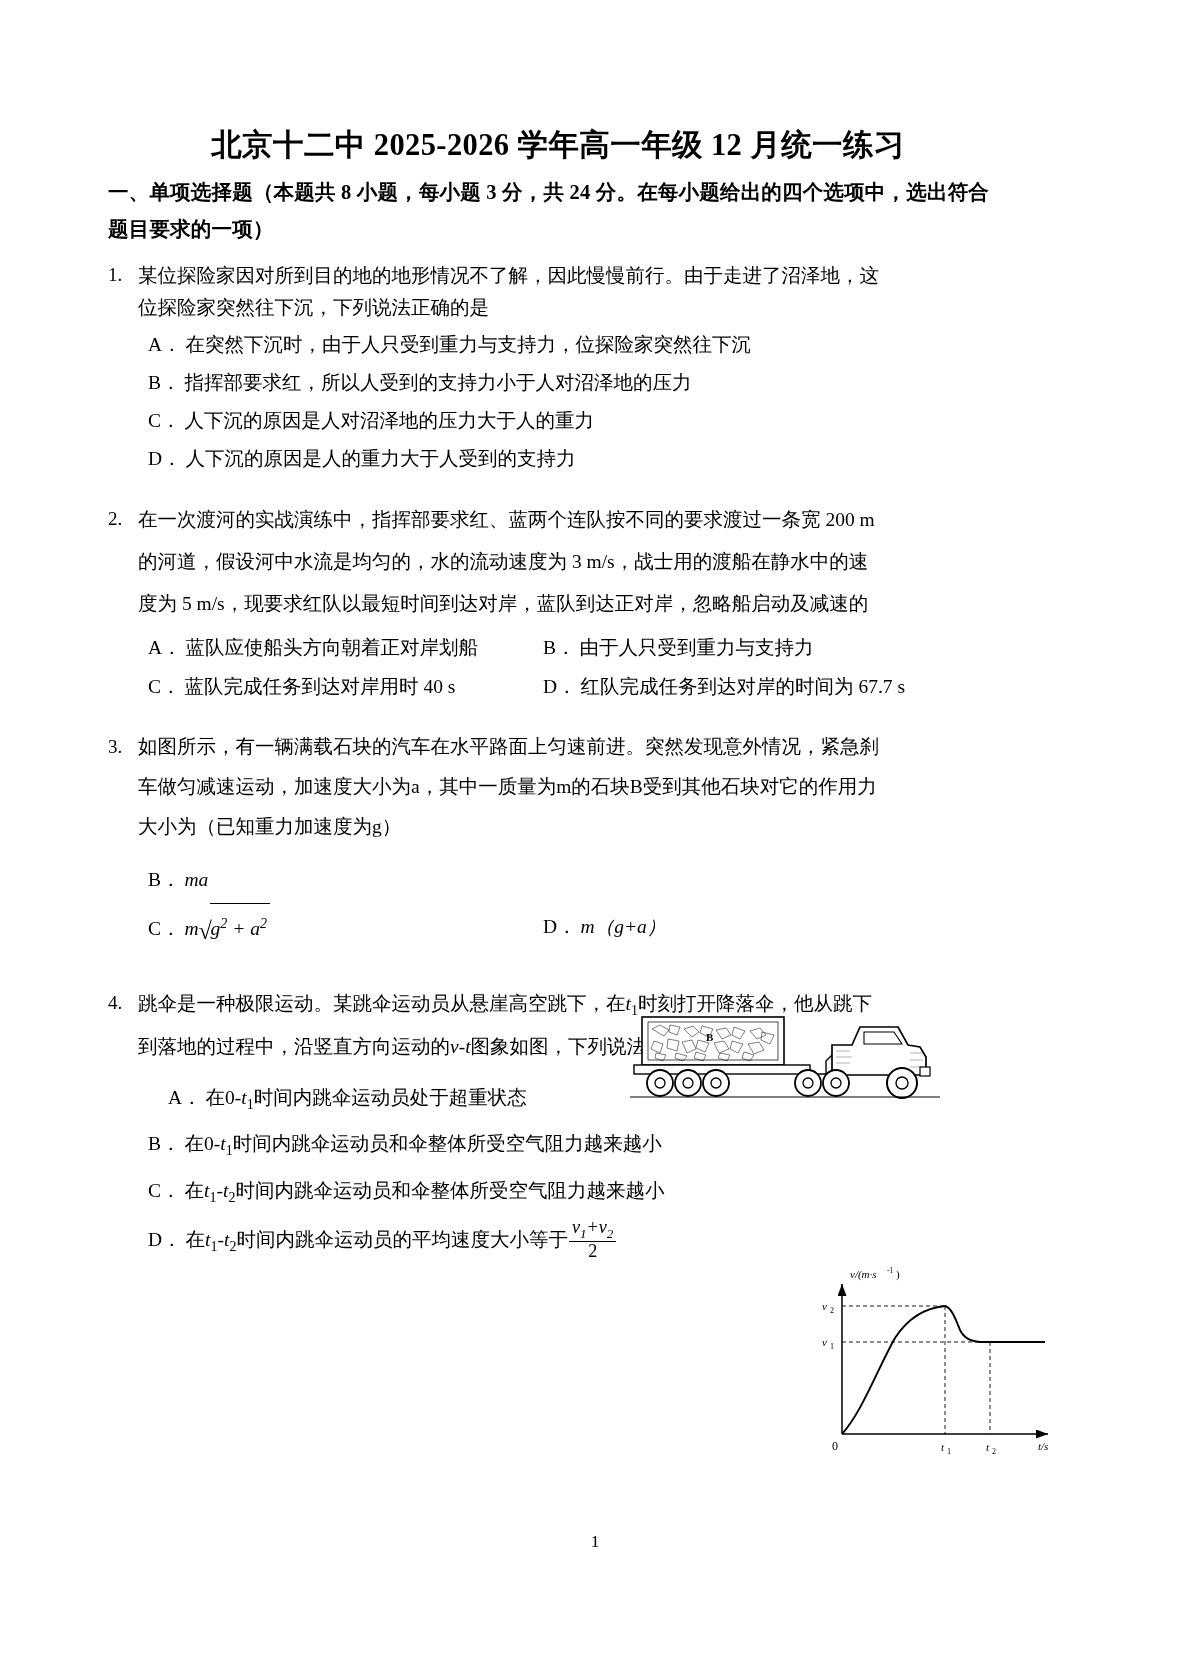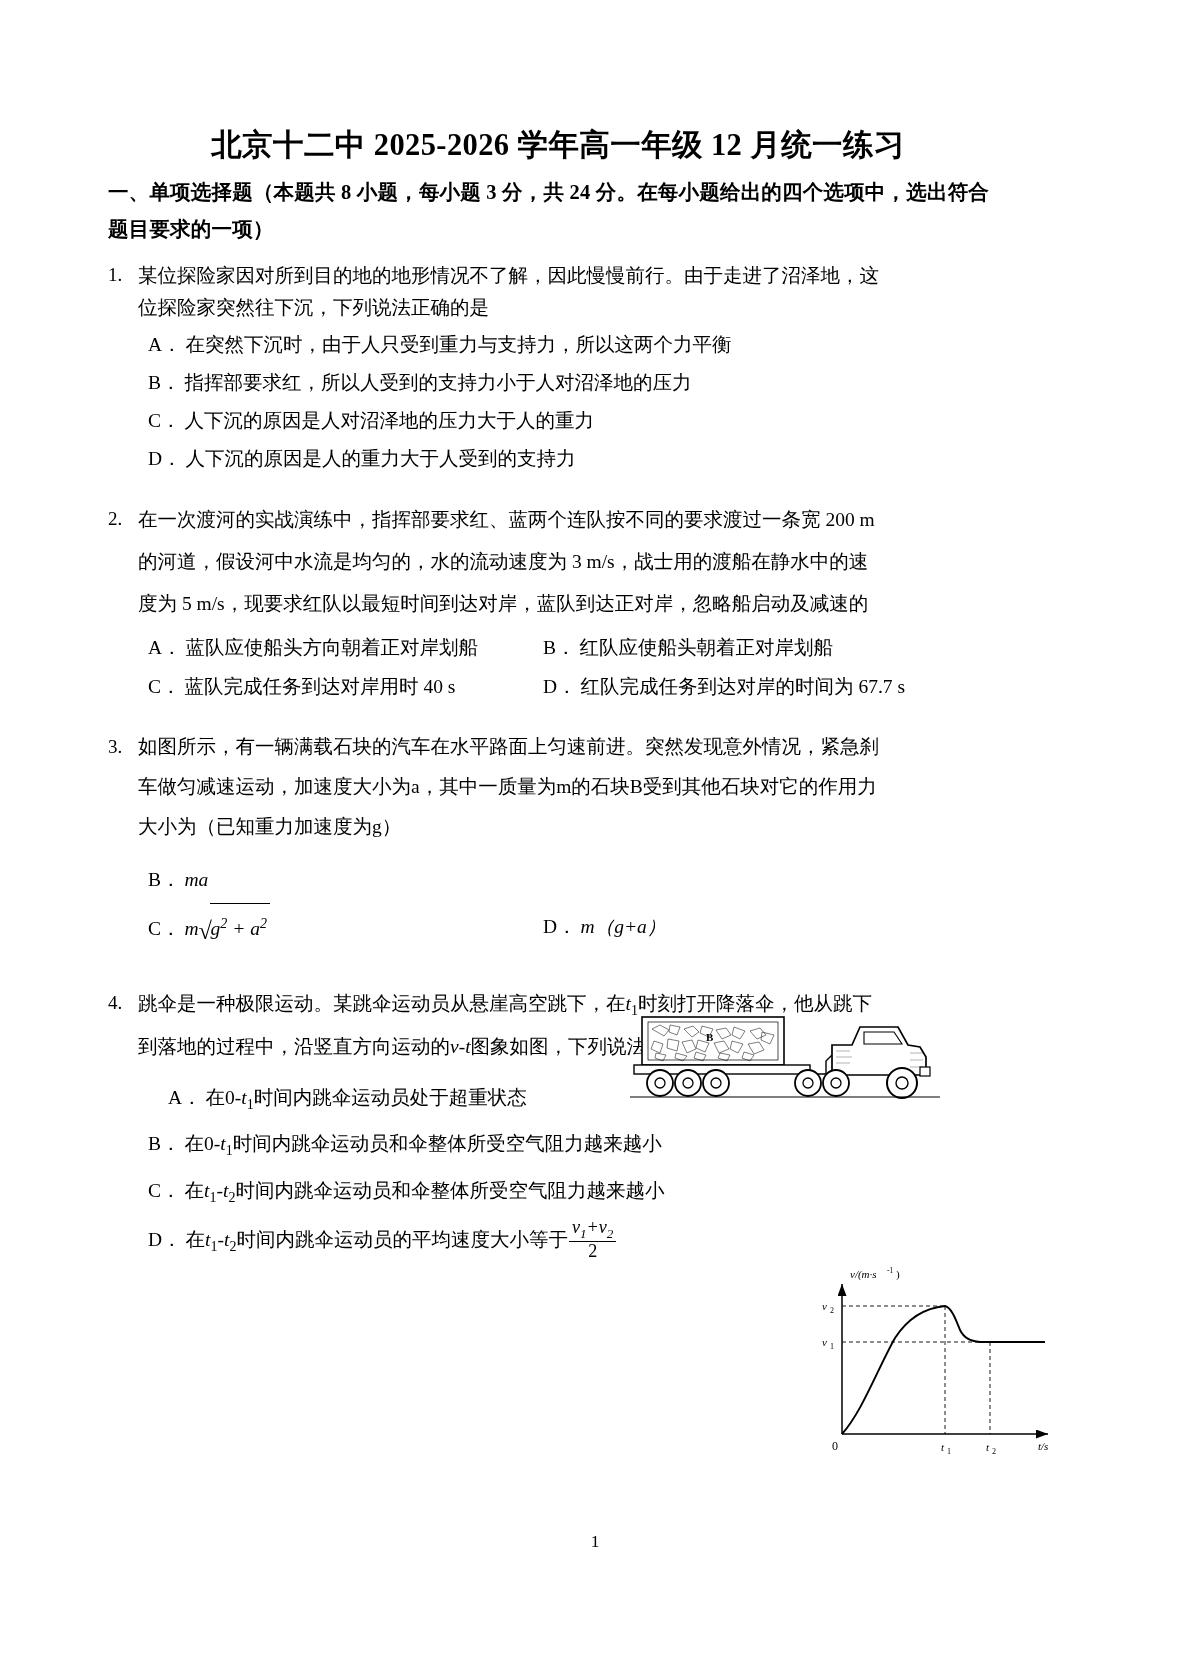--- a/index.html
+++ b/index.html
@@ -188,38 +188,38 @@
 
     <div class="section-heading">一、单项选择题（本题共 8 小题，每小题 3 分，共 24 分。在每小题给出的四个选项中，选出符合题目要求的一项）</div>
 
     <div class="question">
       <div class="q-stem">
         <span class="q-num">1.</span>
         <p>某位探险家因对所到目的地的地形情况不了解，因此慢慢前行。由于走进了沼泽地，这</p>
         <p>位探险家突然往下沉，下列说法正确的是</p>
       </div>
       <div class="opts">
-        <div class="opt"><span class="lab">A．</span><span>在突然下沉时，由于人只受到重力与支持力，所以这两个力平衡</span></div>
+        <div class="opt"><span class="lab">A．</span><span>在突然下沉时，由于人只受到重力与支持力，位探险家突然往下沉</span></div>
         <div class="opt"><span class="lab">B．</span><span>指挥部要求红，所以人受到的支持力小于人对沼泽地的压力</span></div>
         <div class="opt"><span class="lab">C．</span><span>人下沉的原因是人对沼泽地的压力大于人的重力</span></div>
         <div class="opt"><span class="lab">D．</span><span>人下沉的原因是人的重力大于人受到的支持力</span></div>
       </div>
     </div>
 
     <div class="question" style="margin-top:22px;">
       <div class="q-stem q-loose">
         <span class="q-num">2.</span>
         <p>在一次渡河的实战演练中，指挥部要求红、蓝两个连队按不同的要求渡过一条宽 200 m</p>
         <p>的河道，假设河中水流是均匀的，水的流动速度为 3 m/s，战士用的渡船在静水中的速</p>
         <p>度为 5 m/s，现要求红队以最短时间到达对岸，蓝队到达正对岸，忽略船启动及减速的</p>
       </div>
       <div class="opts">
         <div class="opt-2col">
           <span><span class="lab">A．</span><span>蓝队应使船头方向朝着正对岸划船</span></span>
-          <span><span class="lab">B．</span><span>红队应使船头朝着正对岸划船</span></span>
+          <span><span class="lab">B．</span><span>由于人只受到重力与支持力</span></span>
         </div>
         <div class="opt-2col">
           <span><span class="lab">C．</span><span>蓝队完成任务到达对岸用时 40 s</span></span>
           <span><span class="lab">D．</span><span>红队完成任务到达对岸的时间为 67.7 s</span></span>
         </div>
       </div>
     </div>
 
     <div class="question" style="margin-top:22px;">
       <div class="q-stem q-loose2">

